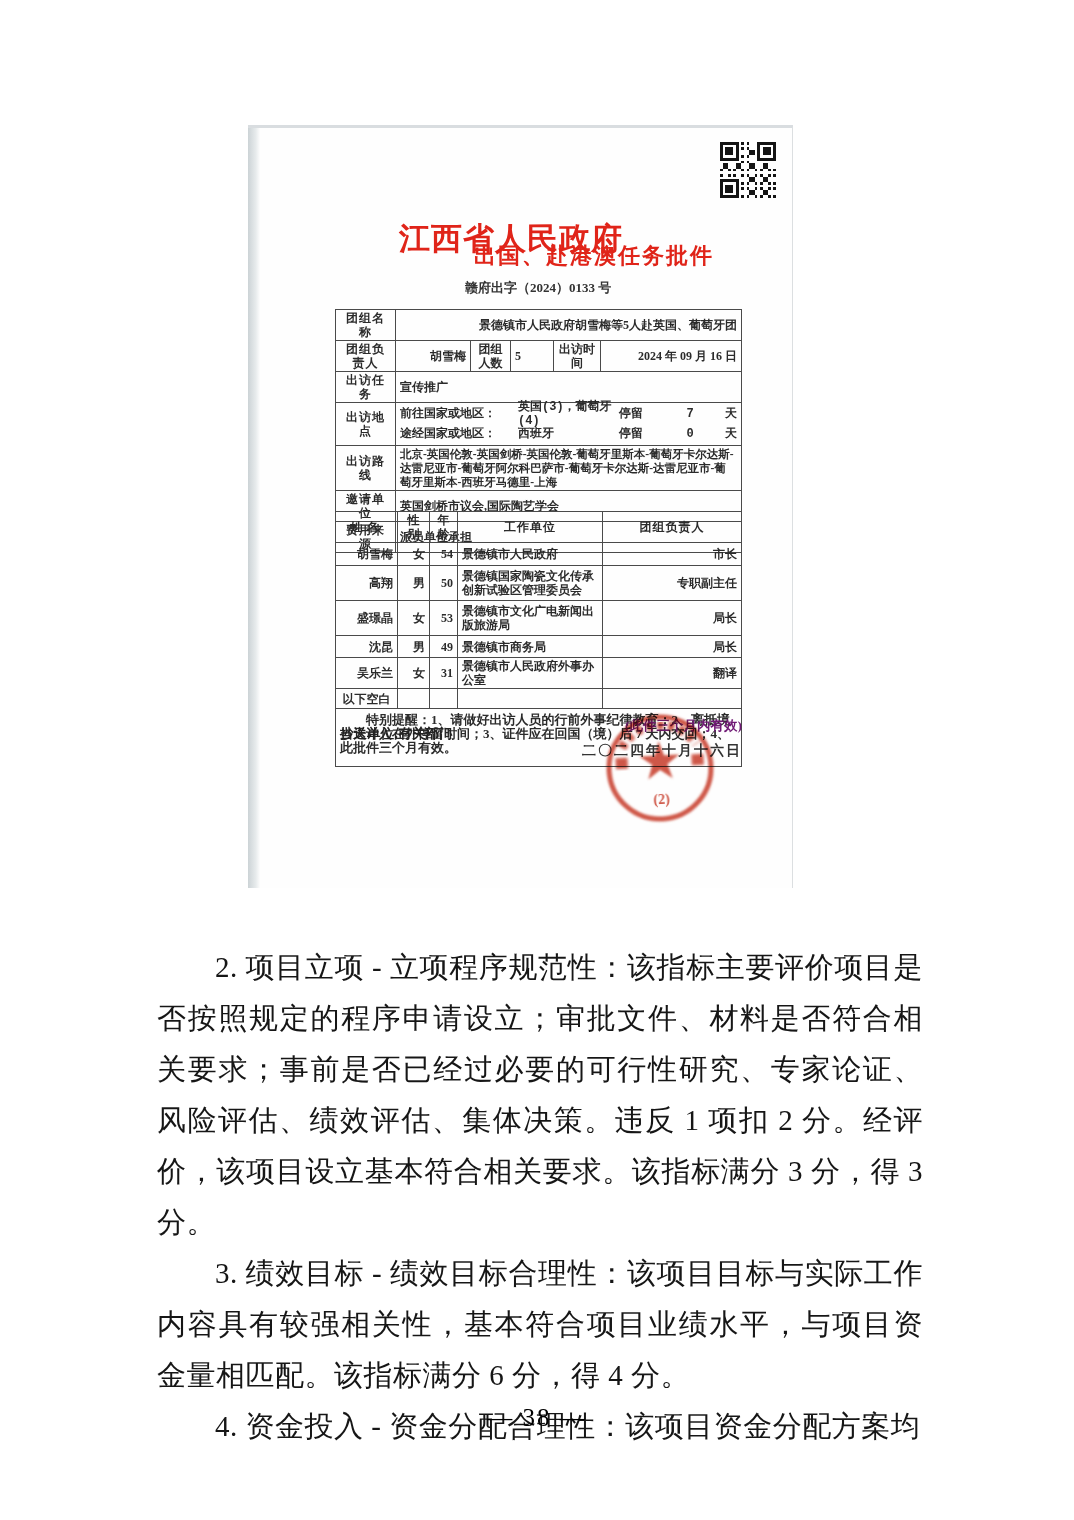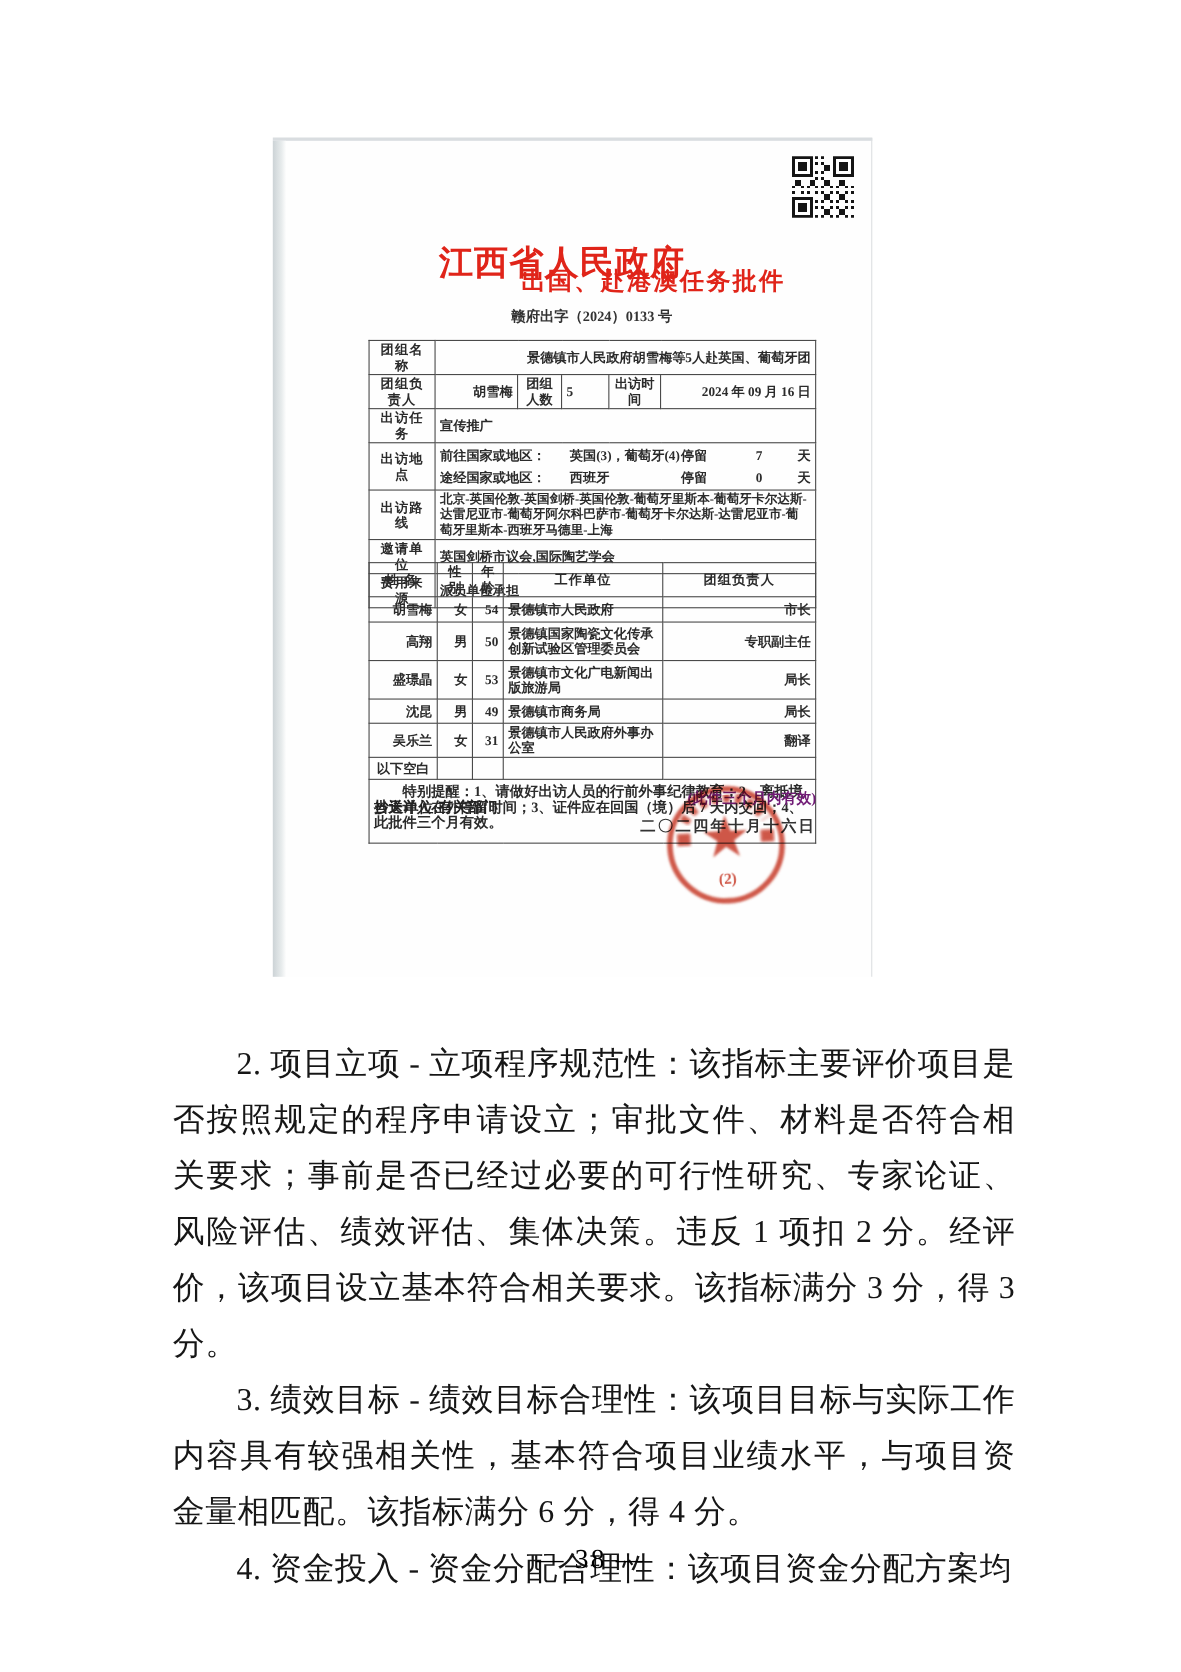--- a/index.html
+++ b/index.html
@@ -20,21 +20,21 @@
   .doc-number{position:absolute;left:87px;top:151px;width:406px;text-align:center;
         font-size:13px;font-weight:600;color:#333;}
 
   table.grid{position:absolute;left:87px;width:406px;border-collapse:collapse;table-layout:fixed;
         font-size:12px;font-weight:600;color:#2b2b2b;}
   table.grid td{border:1px solid #4a4a4a;padding:1px 4px;vertical-align:middle;line-height:14px;}
   table.t-top{top:181px;}
   table.t-person{top:383px;}
   td.lbl{text-align:center;letter-spacing:1px;}
   td.ctr{text-align:right;}
-  .dest-line{display:flex;align-items:center;height:20px;}
+  .dest-line{display:flex;align-items:center;height:20px;font-family:Liberation Mono, monospace;}
   .dest-line .dl-label{width:118px;}
   .dest-line .dl-value{flex:1;}
   .dest-line .dl-stay{width:42px;}
   .dest-line .dl-days{width:58px;text-align:center;}
   .dest-line .dl-unit{width:18px;text-align:right;}
   .route-cell{font-size:11.5px;line-height:15px;}
   .reminder-cell{font-size:13px;line-height:16px;height:52px;vertical-align:top !important;
         padding-top:4px !important;}
   .reminder-cell p{margin:0;text-indent:2em;}
 

